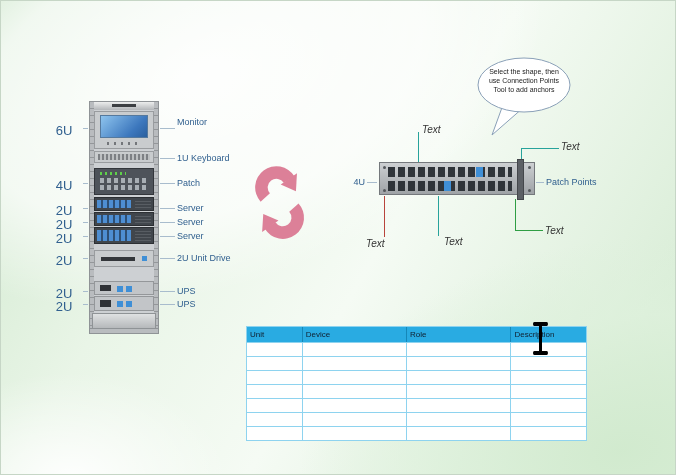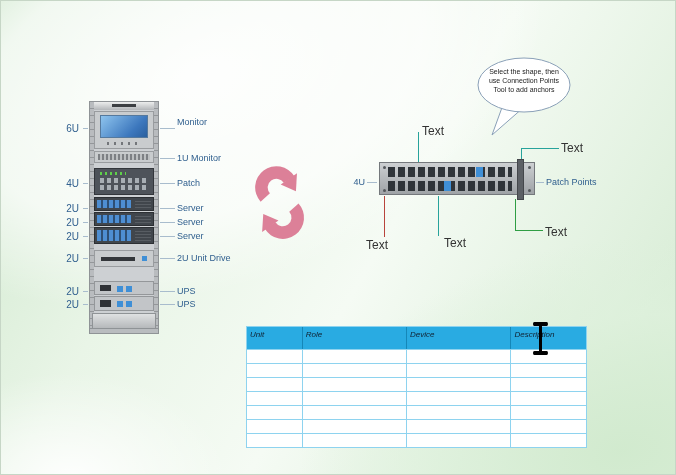--- a/index.html
+++ b/index.html
@@ -64,22 +64,22 @@
   .r-tape .slot { left:6px; width:34px; top:6px; height:4px; background:#33363a; }
   .r-tape .tbtn { right:6px; top:5px; width:5px; height:5px; background:#3f8fd6; }
   .r-ups { left:4px; right:4px; background:#c2c5c8; border:1px solid #94979a; }
   .r-ups.u1 { top:179px; height:14px; } .r-ups.u2 { top:194px; height:15px; }
   .r-ups .disp { left:5px; width:11px; top:3px; bottom:3px; background:#2f3236; }
   .r-ups .b1 { left:22px; top:4px; width:6px; height:6px; background:#3f8fd6; }
   .r-ups .b2 { left:31px; top:4px; width:6px; height:6px; background:#3f8fd6; }
   .r-base { left:2px; right:2px; top:211px; height:21px; background:linear-gradient(#dfe1e2,#a7aaad); border:1px solid #8f9396; }
   .r-base .pedestal { left:-4px; right:-4px; bottom:-1px; height:6px; background:#b9bcbf; border:1px solid #8f9396; }
 
-  .u-label { position:absolute; left:48px; width:30px; text-align:right;
-             font-size:10px; color:var(--label_text,#31608f); }
+  .u-label { position:absolute; left:48px; width:30px; text-align:center;
+             font-size:13px; color:var(--label_text,#31608f); }
   .d-label { position:absolute; left:176px; white-space:nowrap;
              font-size:9px; color:var(--label_text,#31608f); }
   .lead { position:absolute; height:1px; background:#a8bccd; }
 
   
   .recycle { position:absolute; left:250px; top:161px; transform:rotate(-12deg); }
 
   
   .panel { position:absolute; left:378px; top:161px; width:156px; height:33px;
            background:linear-gradient(#cdd0d2,#9ea2a6); border:1px solid #74787c; }
@@ -91,27 +91,27 @@
   .p-blue.pb1 { left:96px; top:4px; } .p-blue.pb2 { left:64px; top:18px; }
   .screw { width:3px; height:3px; border-radius:50%; background:#54585c; }
   .screw.sA { left:3px; top:3px; } .screw.sB { left:3px; top:26px; }
   .screw.sC { left:148px; top:3px; } .screw.sD { left:148px; top:26px; }
   .p-bracket { right:10px; top:-4px; width:7px; height:41px; background:#5c6065; border:1px solid #44474b; }
 
   .line { position:absolute; }
   .ln-teal { background:var(--line_teal,#27a39b); }
   .ln-red { background:var(--line_red,#b8443c); }
   .ln-green { background:var(--line_green,#2f9e44); }
-  .conn-label { position:absolute; font-size:12px; color:#333; white-space:nowrap; }
+  .conn-label { position:absolute; font-size:10px; color:#333; white-space:nowrap;font-style:italic; }
   .p-side-label { position:absolute; font-size:9px; color:var(--label_text,#31608f); white-space:nowrap; }
 
   
   .dtable { position:absolute; left:245px; top:325px; width:341px; background:#fff;
             border:1px solid var(--table_grid,#8ed3ef); }
-  .thead { display:flex; height:22px; background:var(--table_header_bg,#29abe2);font-style:italic; }
+  .thead { display:flex; height:15px; background:var(--table_header_bg,#29abe2); }
   .th { font-size:8px; color:#102030; padding:3px 0 0 3px; border-right:1px solid #1587b8; overflow:hidden; }
   .trow { display:flex; height:14px; border-top:1px solid var(--table_grid,#8ed3ef); }
   .td { border-right:1px solid var(--table_grid,#8ed3ef); }
   .c0 { width:56px; } .c1 { width:105px; } .c2 { width:105px; } .c3 { width:75px; border-right:none; }
 
   
   .ibeam { position:absolute; left:531px; top:321px; width:17px; height:33px; }
   .ibeam div { position:absolute; background:#000; }
   .ib-top { left:1px; top:0; width:15px; height:4px; border-radius:2px / 3px; }
   .ib-bot { left:1px; bottom:0; width:15px; height:4px; border-radius:2px / 3px; }
@@ -186,21 +186,21 @@
   <span class="u-label" style="top:122px">6U</span>
   <span class="u-label" style="top:177px">4U</span>
   <span class="u-label" style="top:202px">2U</span>
   <span class="u-label" style="top:216px">2U</span>
   <span class="u-label" style="top:230px">2U</span>
   <span class="u-label" style="top:252px">2U</span>
   <span class="u-label" style="top:285px">2U</span>
   <span class="u-label" style="top:298px">2U</span>
 
   <span class="d-label" style="top:116px">Monitor</span>
-  <span class="d-label" style="top:152px">1U Monitor</span>
+  <span class="d-label" style="top:152px">1U Keyboard</span>
   <span class="d-label" style="top:177px">Patch</span>
   <span class="d-label" style="top:202px">Server</span>
   <span class="d-label" style="top:216px">Server</span>
   <span class="d-label" style="top:230px">Server</span>
   <span class="d-label" style="top:252px">2U Unit Drive</span>
   <span class="d-label" style="top:285px">UPS</span>
   <span class="d-label" style="top:298px">UPS</span>
 
   <div class="lead" style="left:159px;width:15px;top:127px"></div>
   <div class="lead" style="left:159px;width:15px;top:157px"></div>
@@ -260,22 +260,22 @@
 
   <span class="conn-label" style="left:421px;top:123px">Text</span>
   <span class="conn-label" style="left:560px;top:140px">Text</span>
   <span class="conn-label" style="left:365px;top:237px">Text</span>
   <span class="conn-label" style="left:443px;top:235px">Text</span>
   <span class="conn-label" style="left:544px;top:224px">Text</span>
 
   <div class="dtable">
     <div class="thead">
       <div class="th c0">Unit</div>
+      <div class="th c1">Device</div>
       <div class="th c2">Role</div>
-      <div class="th c1">Device</div>
       <div class="th c3">Description</div>
     </div>
     <div class="trow">
         <div class="td c0"></div>
         <div class="td c1"></div>
         <div class="td c2"></div>
         <div class="td c3"></div>
       </div>
     <div class="trow">
         <div class="td c0"></div>

